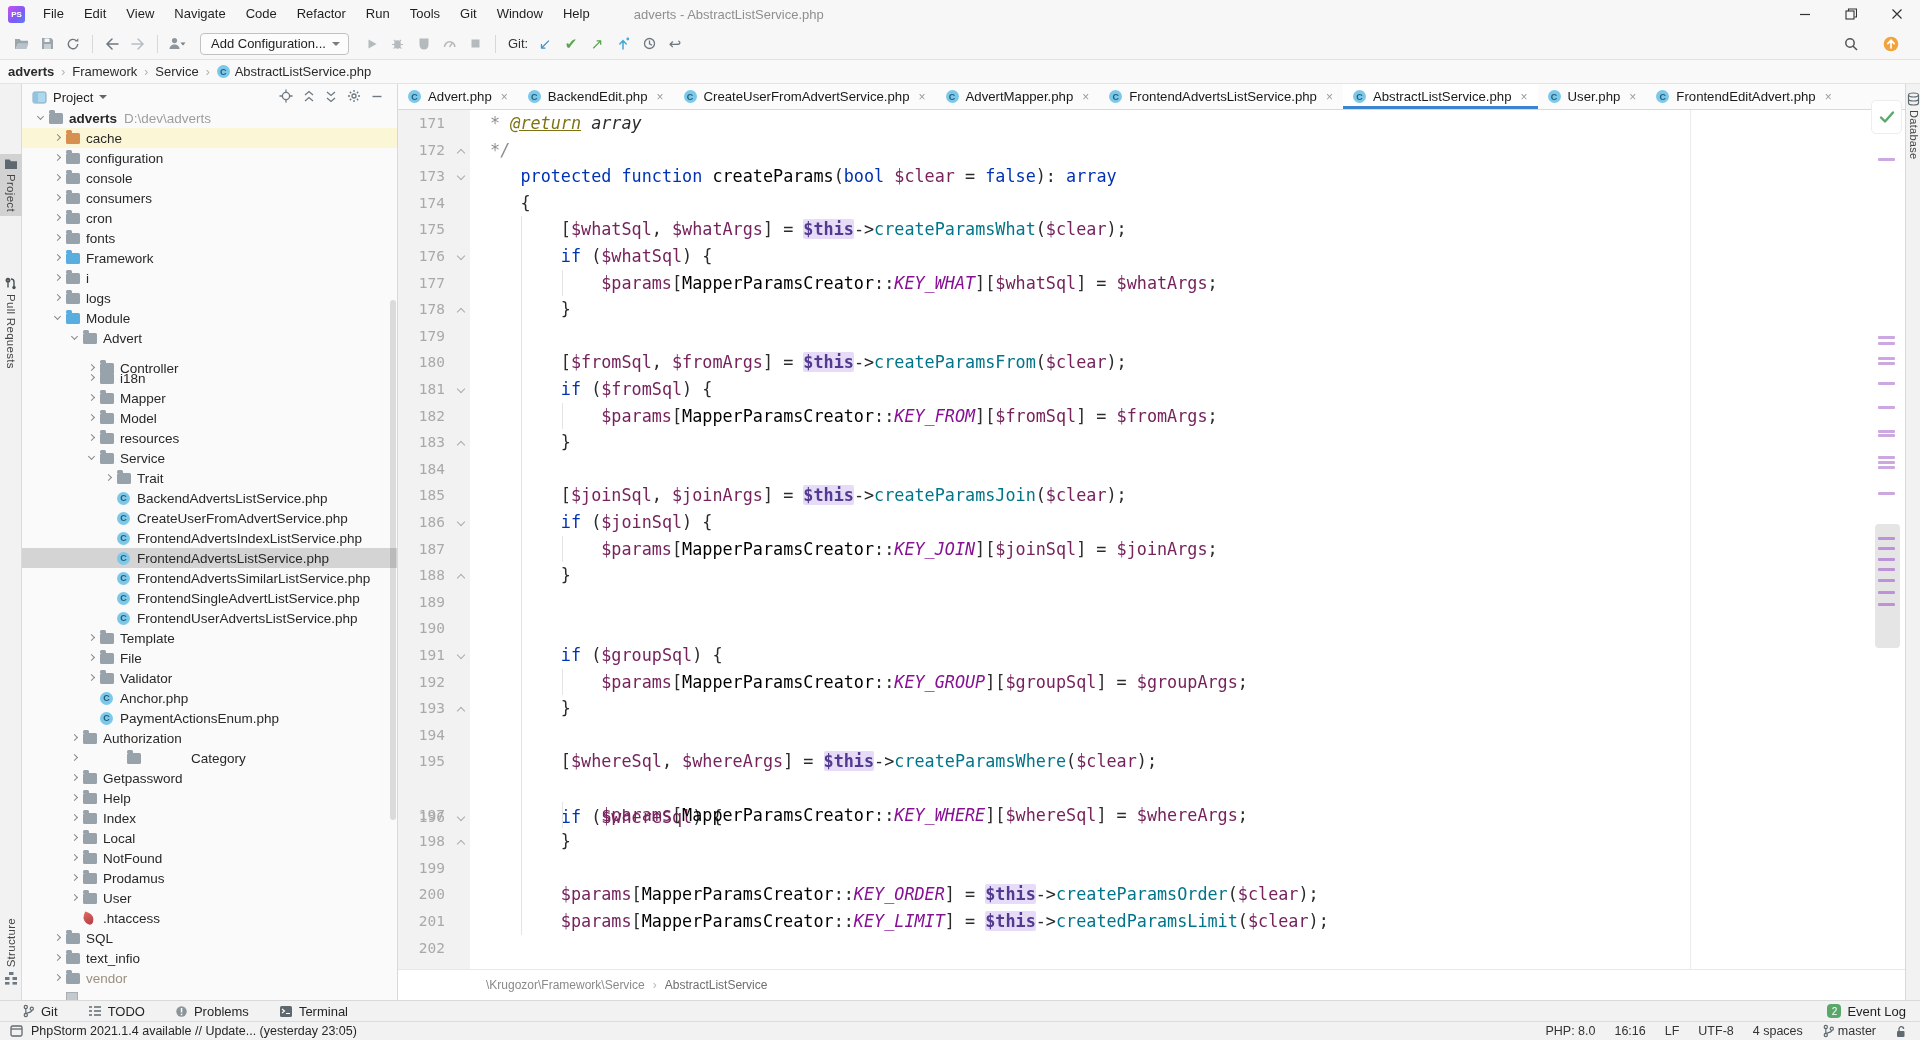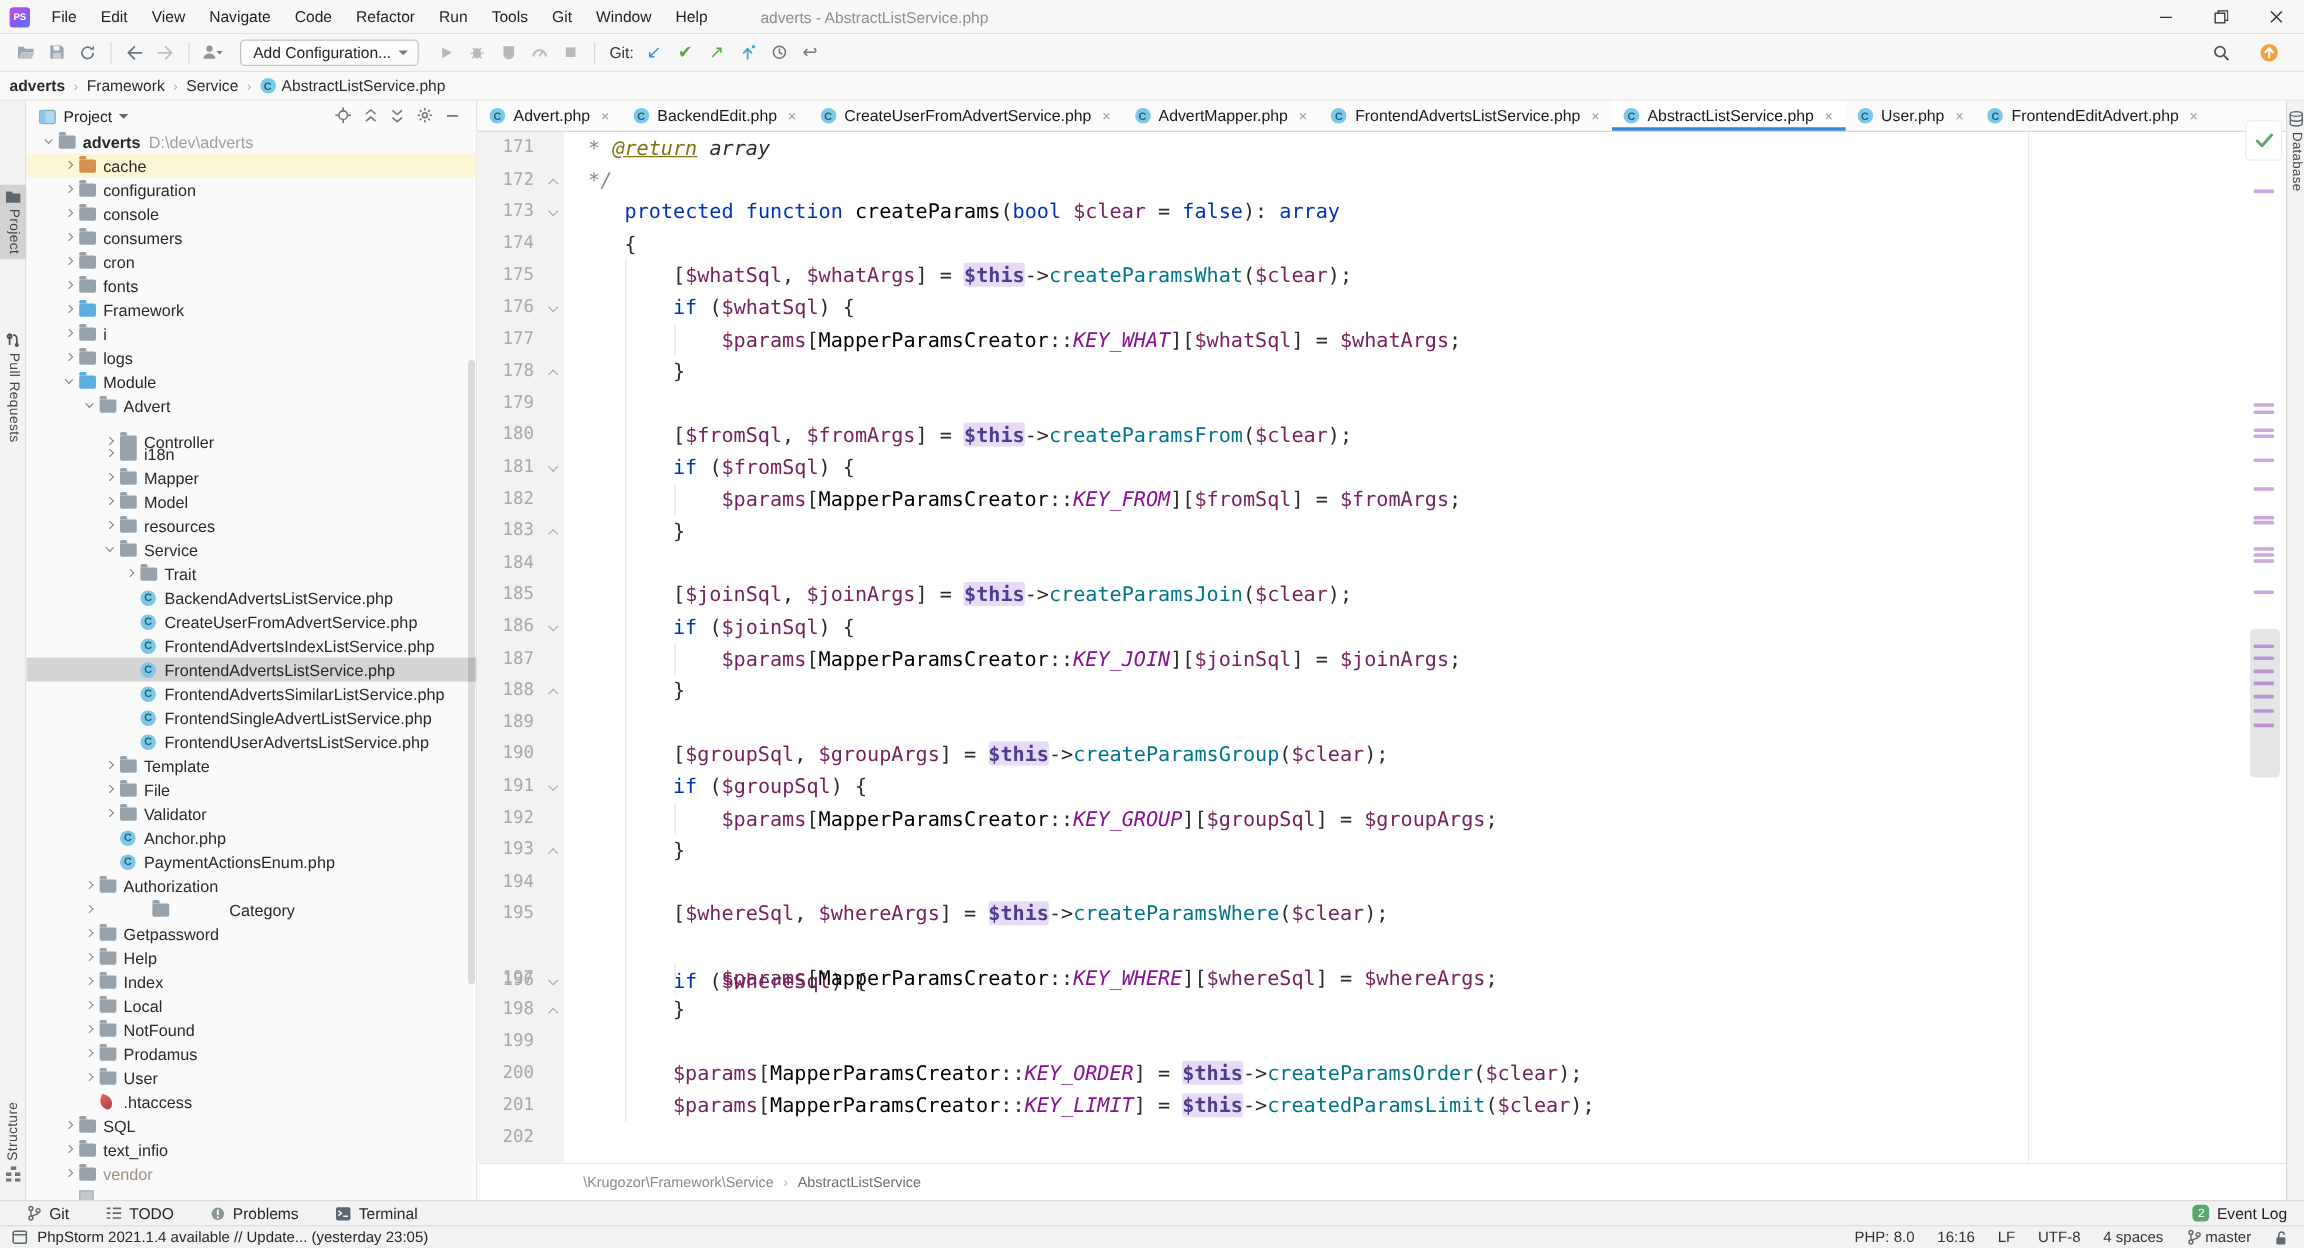--- a/index.html
+++ b/index.html
@@ -1,18 +1,18 @@
 <!DOCTYPE html>
 <html><head>
 <meta charset="utf-8">
 <style>
   * { margin:0; padding:0; box-sizing:border-box; }
   html,body { width:1920px; height:1040px; overflow:hidden; background:#fff;
     font-family:"Liberation Sans", sans-serif; }
-  #app { position:relative; width:1920px; height:1040px; background:#f97316; font-size:13px; color:#1f1f1f; }
+  #app { position:relative; width:1920px; height:1040px; background:#bef264; font-size:13px; color:#1f1f1f; }
 
   
   #menubar { position:absolute; left:0; top:0; width:1920px; height:28px; display:flex; align-items:center; background:#F7F7F7; }
   #pslogo { width:17px; height:17px; margin:0 8px 0 8px; border-radius:3px;
     background:linear-gradient(135deg,#C84FF0 0%,#7B5CF5 60%,#5F7CF2 100%);
     color:#fff; font-size:8px; font-weight:bold; display:flex; align-items:center; justify-content:center; }
   .menu-item { padding:0 10px; height:28px; line-height:28px; cursor:default; }
   #win-title { color:#8F8F8F; margin-left:34px; }
   #win-controls { position:absolute; right:0; top:0; height:28px; display:flex; }
   .winbtn { width:46px; height:28px; display:flex; align-items:center; justify-content:center; color:#333; }
@@ -893,21 +893,20 @@
                 <span class="chevf"></span>
               </span>
               <span class="ct"><span class="tk-p">        }</span></span>
             </div>
             <div class="cl" style="top: 478.8px;">
               <span class="ln">189</span>
               <span class="ct"></span>
             </div>
             <div class="cl" style="top: 505.4px;">
               <span class="ln">190</span>
-              <span class="ct"><span class="tk-p">        [</span><span class="tk-v">$groupSql</span><span class="tk-p">, </span><span class="tk-v">$groupArgs</span><span class="tk-p">] = </span><span class="tk-th">$this</span><span class="tk-p">-&gt;</span><span class="tk-m">createParamsGroup</span><span class="tk-p">(</span><span class="tk-v">$clear</span><span class="tk-p">);</span></span>
             </div>
             <div class="cl" style="top: 532px;">
               <span class="ln">191</span>
               <span class="fold start">
                 <span class="chevf"></span>
               </span>
               <span class="ct"><span class="tk-p">        </span><span class="tk-k">if</span><span class="tk-p"> (</span><span class="tk-v">$groupSql</span><span class="tk-p">) {</span></span>
             </div>
             <div class="cl" style="top: 558.6px;">
               <span class="ln">192</span>

